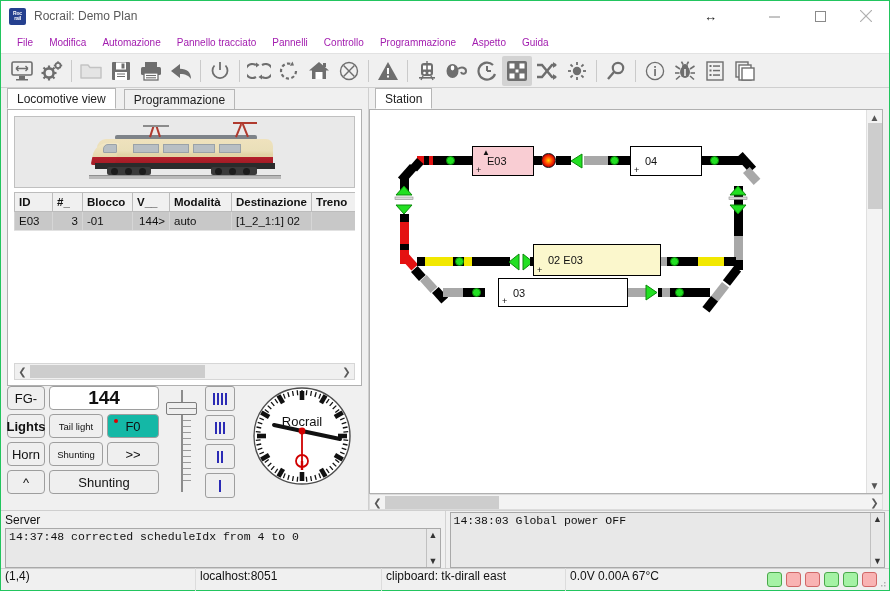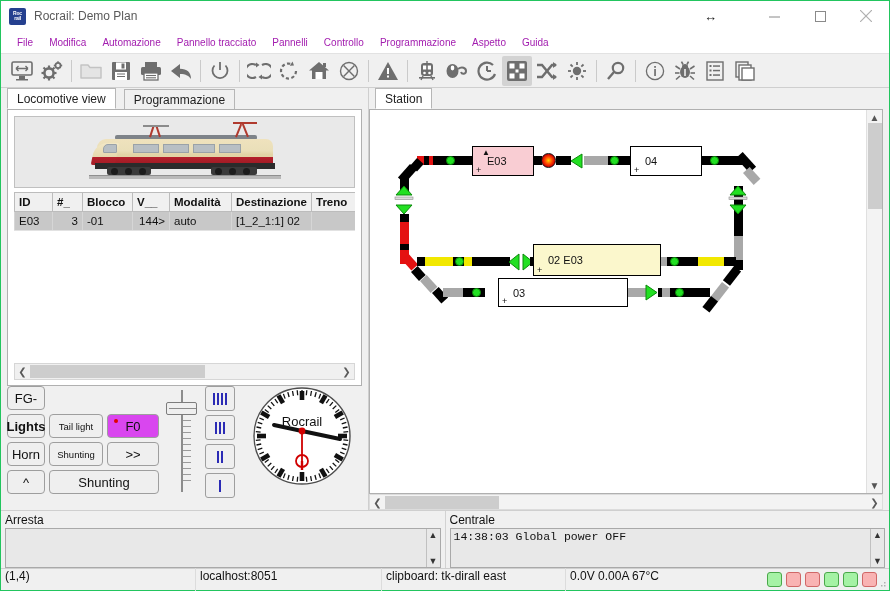--- a/index.html
+++ b/index.html
@@ -201,21 +201,21 @@
     grid-template-columns: 38px 54px 52px;
     grid-gap: 4px 4px;
     align-content: start;
   }
   .btn {
     background: #efefef; border: 1px solid #9e9e9e; border-radius: 4px;
     height: 24px; display: flex; align-items: center; justify-content: center;
     font-size: 13px; color: #111; position: relative;
   }
   .btn.small { font-size: 9.5px; }
-  .btn.pressed { background: #d946ef; }
+  .btn.pressed { background: #14b8a6; }
   .btn.speedbox {
     grid-column: 2 / span 2;
     background: #ffffff; font-size: 19px; font-weight: bold;
   }
   .btn.wide2 { grid-column: 2 / span 2; }
   .btn .fdot {
     position: absolute; left: 6px; top: 4px; width: 4px; height: 4px;
     background: #e00000; border-radius: 50%;
   }
   .slider-col { width: 34px; position: relative; height: 110px; }
@@ -672,20 +672,21 @@
           <div class="hs-track">
             <div class="hs-thumb" style="width:175px;"></div>
           </div>
           <div class="hs-arrow">❯</div>
         </div>
       </div>
 
       <div class="throttle">
         <div class="btn-grid">
           <div class="btn">FG-</div>
+          <div class="btn speedbox">144</div>
 
           <div class="btn" style="grid-column:1;font-weight:bold;">Lights</div>
           <div class="btn small">Tail light</div>
           <div class="btn pressed">
             <span class="fdot"></span>
             <span>F0</span>
           </div>
 
           <div class="btn">Horn</div>
           <div class="btn small">Shunting</div>
@@ -953,32 +954,32 @@
         <div class="hs-track">
           <div class="hs-thumb" style="width:114px; left:0;"></div>
         </div>
         <div class="hs-arrow">❯</div>
       </div>
     </div>
   </div>
 
   <div class="logs">
     <div class="log-col first">
-      <div class="log-title">Arresta</div>
+      <div class="log-title">Server</div>
       <div class="log-box">
         <div class="log-lines">
+          <div>14:37:48 corrected scheduleIdx from 4 to 0</div>
         </div>
         <div class="log-scroll">
           <span>▲</span>
           <span>▼</span>
         </div>
       </div>
     </div>
     <div class="log-col">
-      <div class="log-title">Centrale</div>
       <div class="log-box">
         <div class="log-lines">
           <div>14:38:03 Global power OFF</div>
         </div>
         <div class="log-scroll">
           <span>▲</span>
           <span>▼</span>
         </div>
       </div>
     </div>

